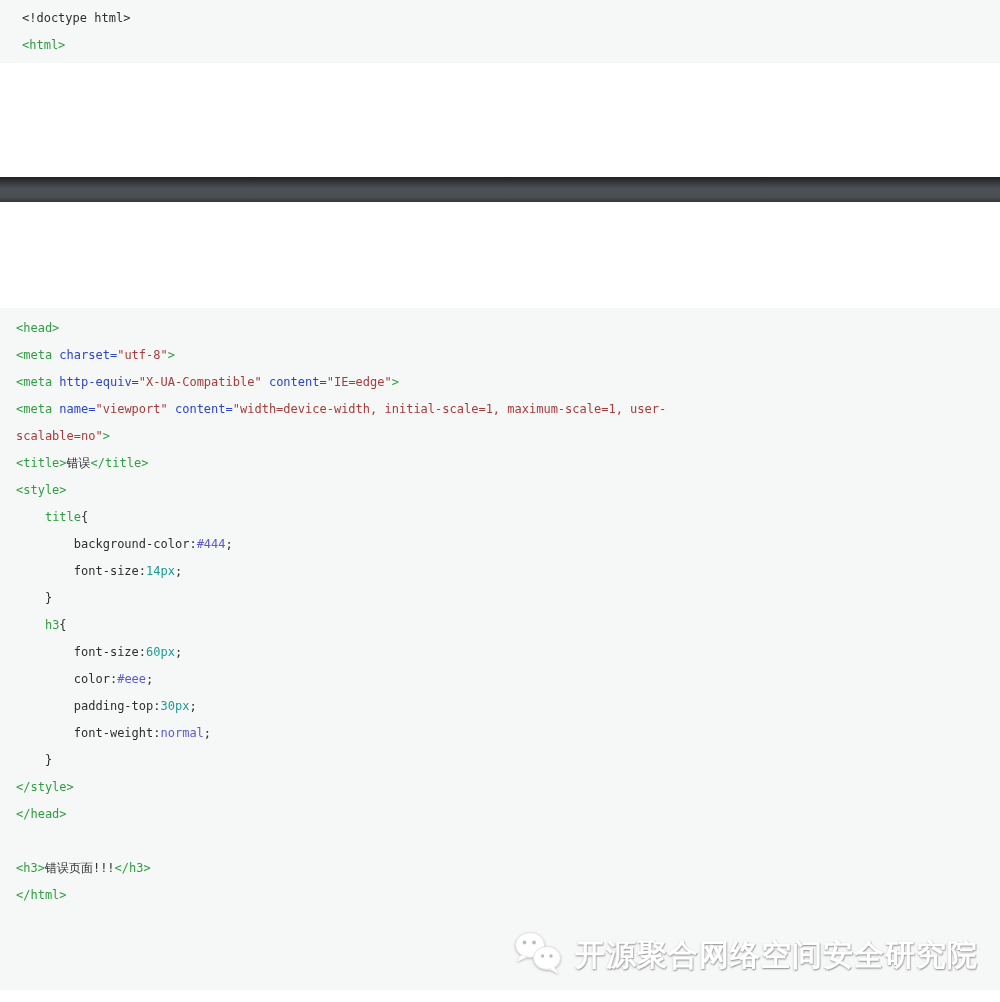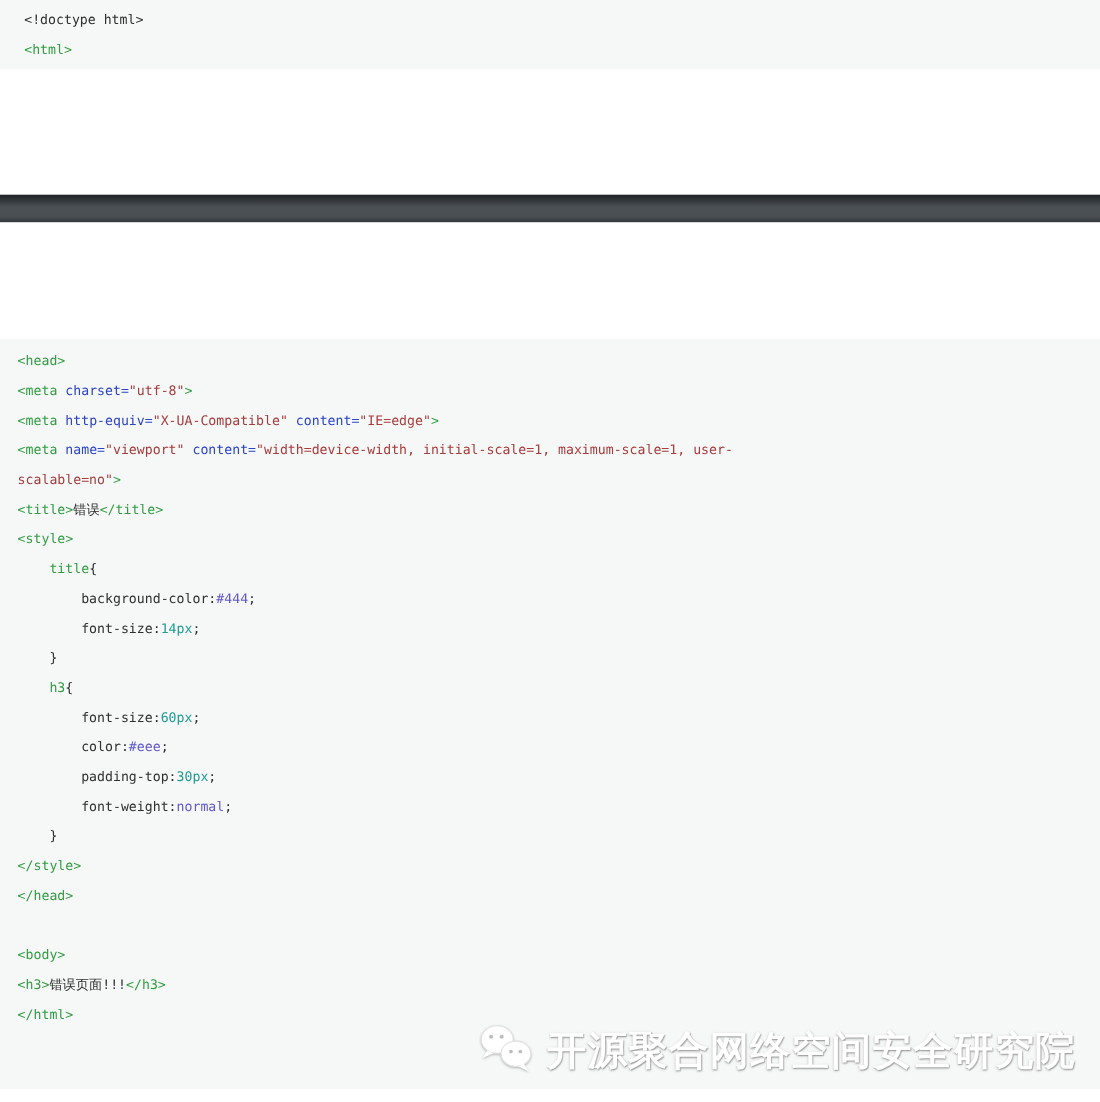--- a/index.html
+++ b/index.html
@@ -47,21 +47,21 @@
     top: 930px;
     right: 22px;
     height: 50px;
     display: flex;
     align-items: center;
     gap: 9px;
     z-index: 5;
   }
   .watermark-text {
     color: #ffffff;
-    font-size: 36px;
+    font-size: 30px;
     font-weight: bold;
     letter-spacing: 1px;
     text-shadow: 0 1px 2px rgba(110,110,110,0.55), 1px 1px 1px rgba(130,130,130,0.45);
     white-space: nowrap;
   }
   .wechat-logo { filter: drop-shadow(0 1px 1px rgba(120,120,120,0.5)); }
 </style>
 </head>
 <body>
 
@@ -89,21 +89,20 @@
       <div class="code-line"><span class="tok-p">    }</span></div>
       <div class="code-line"><span class="tok-p">    </span><span class="tok-t">h3</span><span class="tok-p">{</span></div>
       <div class="code-line"><span class="tok-p">        font-size:</span><span class="tok-n">60px</span><span class="tok-p">;</span></div>
       <div class="code-line"><span class="tok-p">        color:</span><span class="tok-k">#eee</span><span class="tok-p">;</span></div>
       <div class="code-line"><span class="tok-p">        padding-top:</span><span class="tok-n">30px</span><span class="tok-p">;</span></div>
       <div class="code-line"><span class="tok-p">        font-weight:</span><span class="tok-k">normal</span><span class="tok-p">;</span></div>
       <div class="code-line"><span class="tok-p">    }</span></div>
       <div class="code-line"><span class="tok-t">&lt;/style&gt;</span></div>
       <div class="code-line"><span class="tok-t">&lt;/head&gt;</span></div>
       <div class="code-line"> </div>
-      <div class="code-line"><span class="tok-t">&lt;body&gt;</span></div>
       <div class="code-line"><span class="tok-t">&lt;h3&gt;</span><span class="tok-p">错误页面!!!</span><span class="tok-t">&lt;/h3&gt;</span></div>
       <div class="code-line"><span class="tok-t">&lt;/html&gt;</span></div>
     </div>
 </div>
 
 <div class="watermark">
   <span>
     <svg class="wechat-logo" width="54" height="48" viewBox="0 0 54 48">
       <ellipse cx="18" cy="16" rx="14.5" ry="12.5" fill="#ffffff" stroke="#e2e2e2" stroke-width="1"></ellipse>
       <path d="M9 26 L4.5 33 L14.5 28.5 Z" fill="#ffffff"></path>

